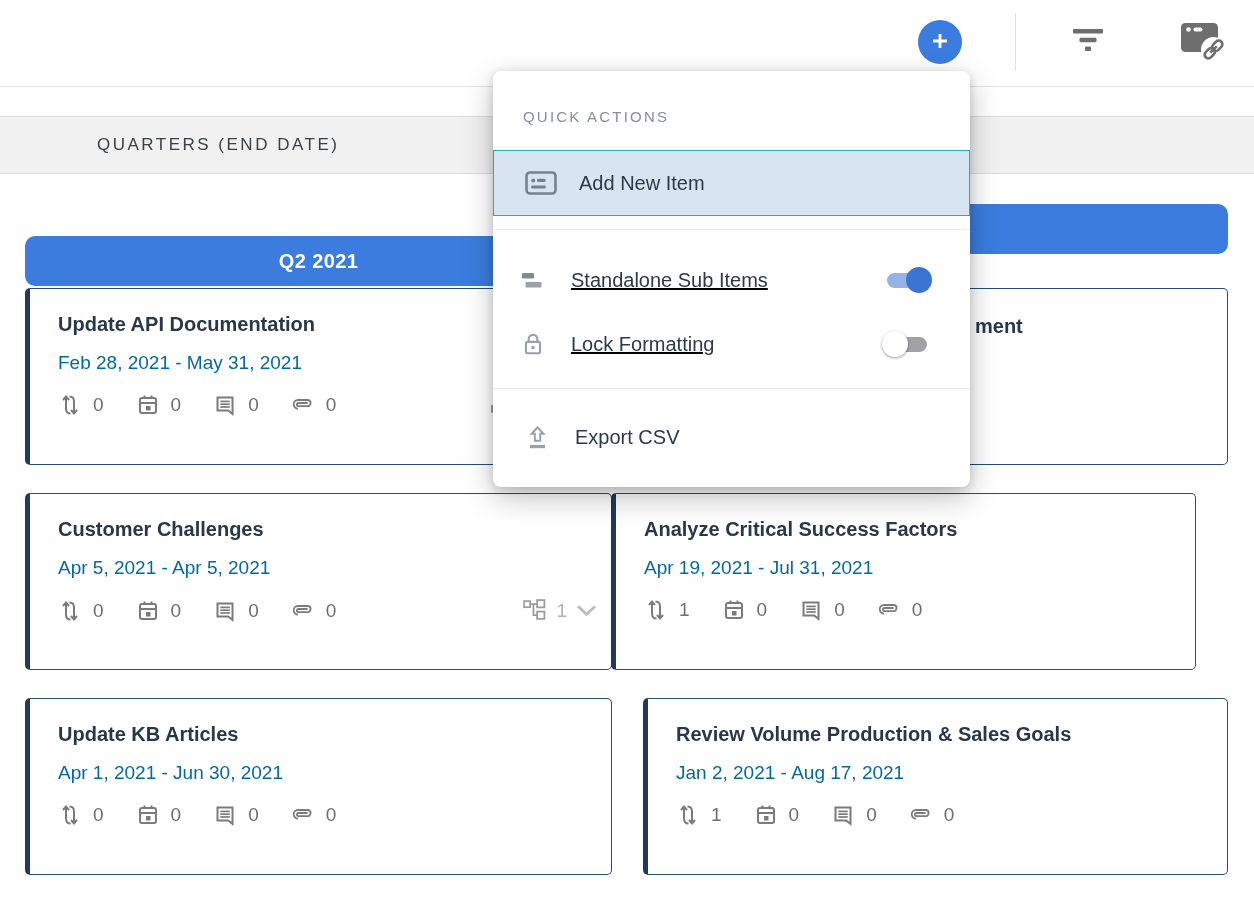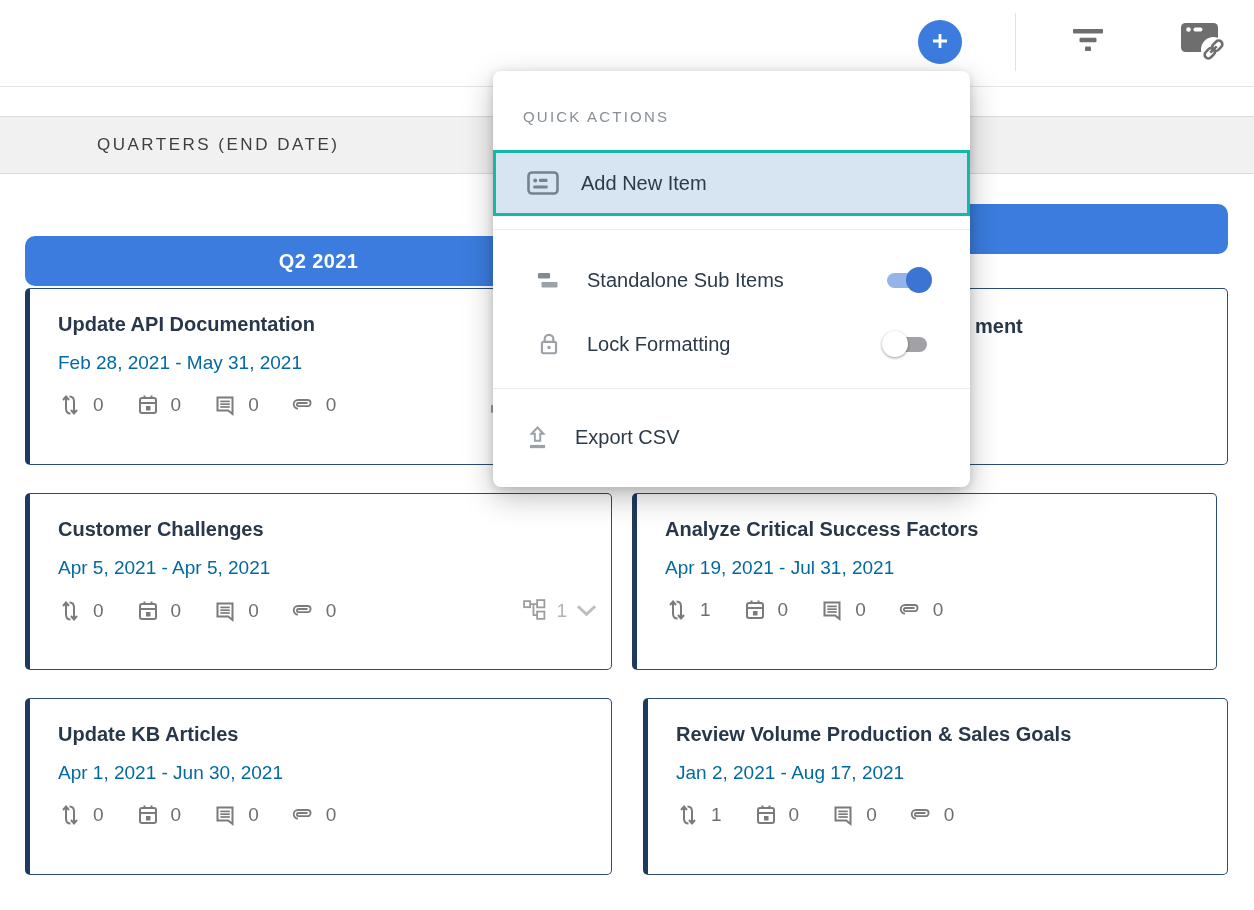--- a/index.html
+++ b/index.html
@@ -43,25 +43,25 @@
   .subitems-partial{position:absolute;left:460px;top:114px;width:9px;height:18px;overflow:hidden;
                     color:#8F8F8F;}
   .subitems-partial svg{width:24px;height:24px;}
   .clip-title{position:absolute;left:327px;top:26px;font-size:20px;font-weight:bold;color:#28384A;}
   
   .menu{position:absolute;left:493px;top:71px;width:477px;height:416px;background:#fff;
         border-radius:8px;box-shadow:0 10px 30px rgba(0,0,0,.26),0 2px 8px rgba(0,0,0,.14);
         z-index:30;box-sizing:border-box;}
   .menu-header{height:79px;box-sizing:border-box;padding:37px 0 4px 30px;font-size:15px;
                letter-spacing:2.2px;color:#878E95;}
-  .menu-add{height:66px;box-sizing:border-box;border:3px solid #14b8a6;background:#D7E4F2;
+  .menu-add{height:66px;box-sizing:border-box;border:1px solid #14b8a6;background:#D7E4F2;
             display:flex;align-items:center;gap:22px;padding-left:31px;cursor:pointer;}
   .menu-divider{height:1px;background:#ECECEC;}
   .gap13{height:13px;}
-  .menu-toggles{padding:18px 38px 12px 40px;}
+  .menu-toggles{padding:18px 38px 12px 24px;text-decoration:underline;}
   .menu-export{padding:16px 38px 0 28px;}
   .menu-row{height:64px;display:flex;align-items:center;gap:22px;cursor:pointer;}
   .mi{width:32px;display:flex;justify-content:center;flex:none;}
   .mlabel{font-size:20px;color:#2C3A48;flex:1;}
   
   .toggle{position:relative;width:50px;height:28px;flex:none;cursor:pointer;}
   .toggle .track{position:absolute;left:5px;top:7px;width:40px;height:15px;border-radius:8px;}
   .toggle .knob{position:absolute;top:1px;width:26px;height:26px;border-radius:50%;}
   .toggle.on .track{background:#92B4E8;}
   .toggle.on .knob{left:24px;background:#3B74D3;}
@@ -226,21 +226,21 @@
           <path d="M7.8 5.9 H14.5 M11 5.9 V16.5 H14.5"></path>
         </svg>
         <span class="scnt">1</span>
         <svg class="chev" viewBox="0 0 22 13" fill="none" stroke="currentColor" stroke-width="3">
           <path d="M2 2 L11 10.5 L20 2"></path>
         </svg>
       </span>
     </div>
 
   </div>
-      <div class="card" style="left: 632px; width: 585px; top: 493px; height: 177px;">
+      <div class="card" style="left: 611px; width: 585px; top: 493px; height: 177px;">
     <div class="card-title">Analyze Critical Success Factors</div>
     <div class="card-dates">Apr 19, 2021 - Jul 31, 2021</div>
     <div class="card-footer">
       <span class="cgroup">
         <svg viewBox="0 0 24 24" fill="none" stroke="currentColor" stroke-width="2">
           <path d="M8 4 V15.5 C8 19 10 20.5 12.5 20.5"></path>
           <path d="M5 7 L8 3.6 L11 7"></path>
           <path d="M16 20 V8.5 C16 5 14 3.5 11.5 3.5"></path>
           <path d="M13 17 L16 20.4 L19 17"></path>
         </svg>

